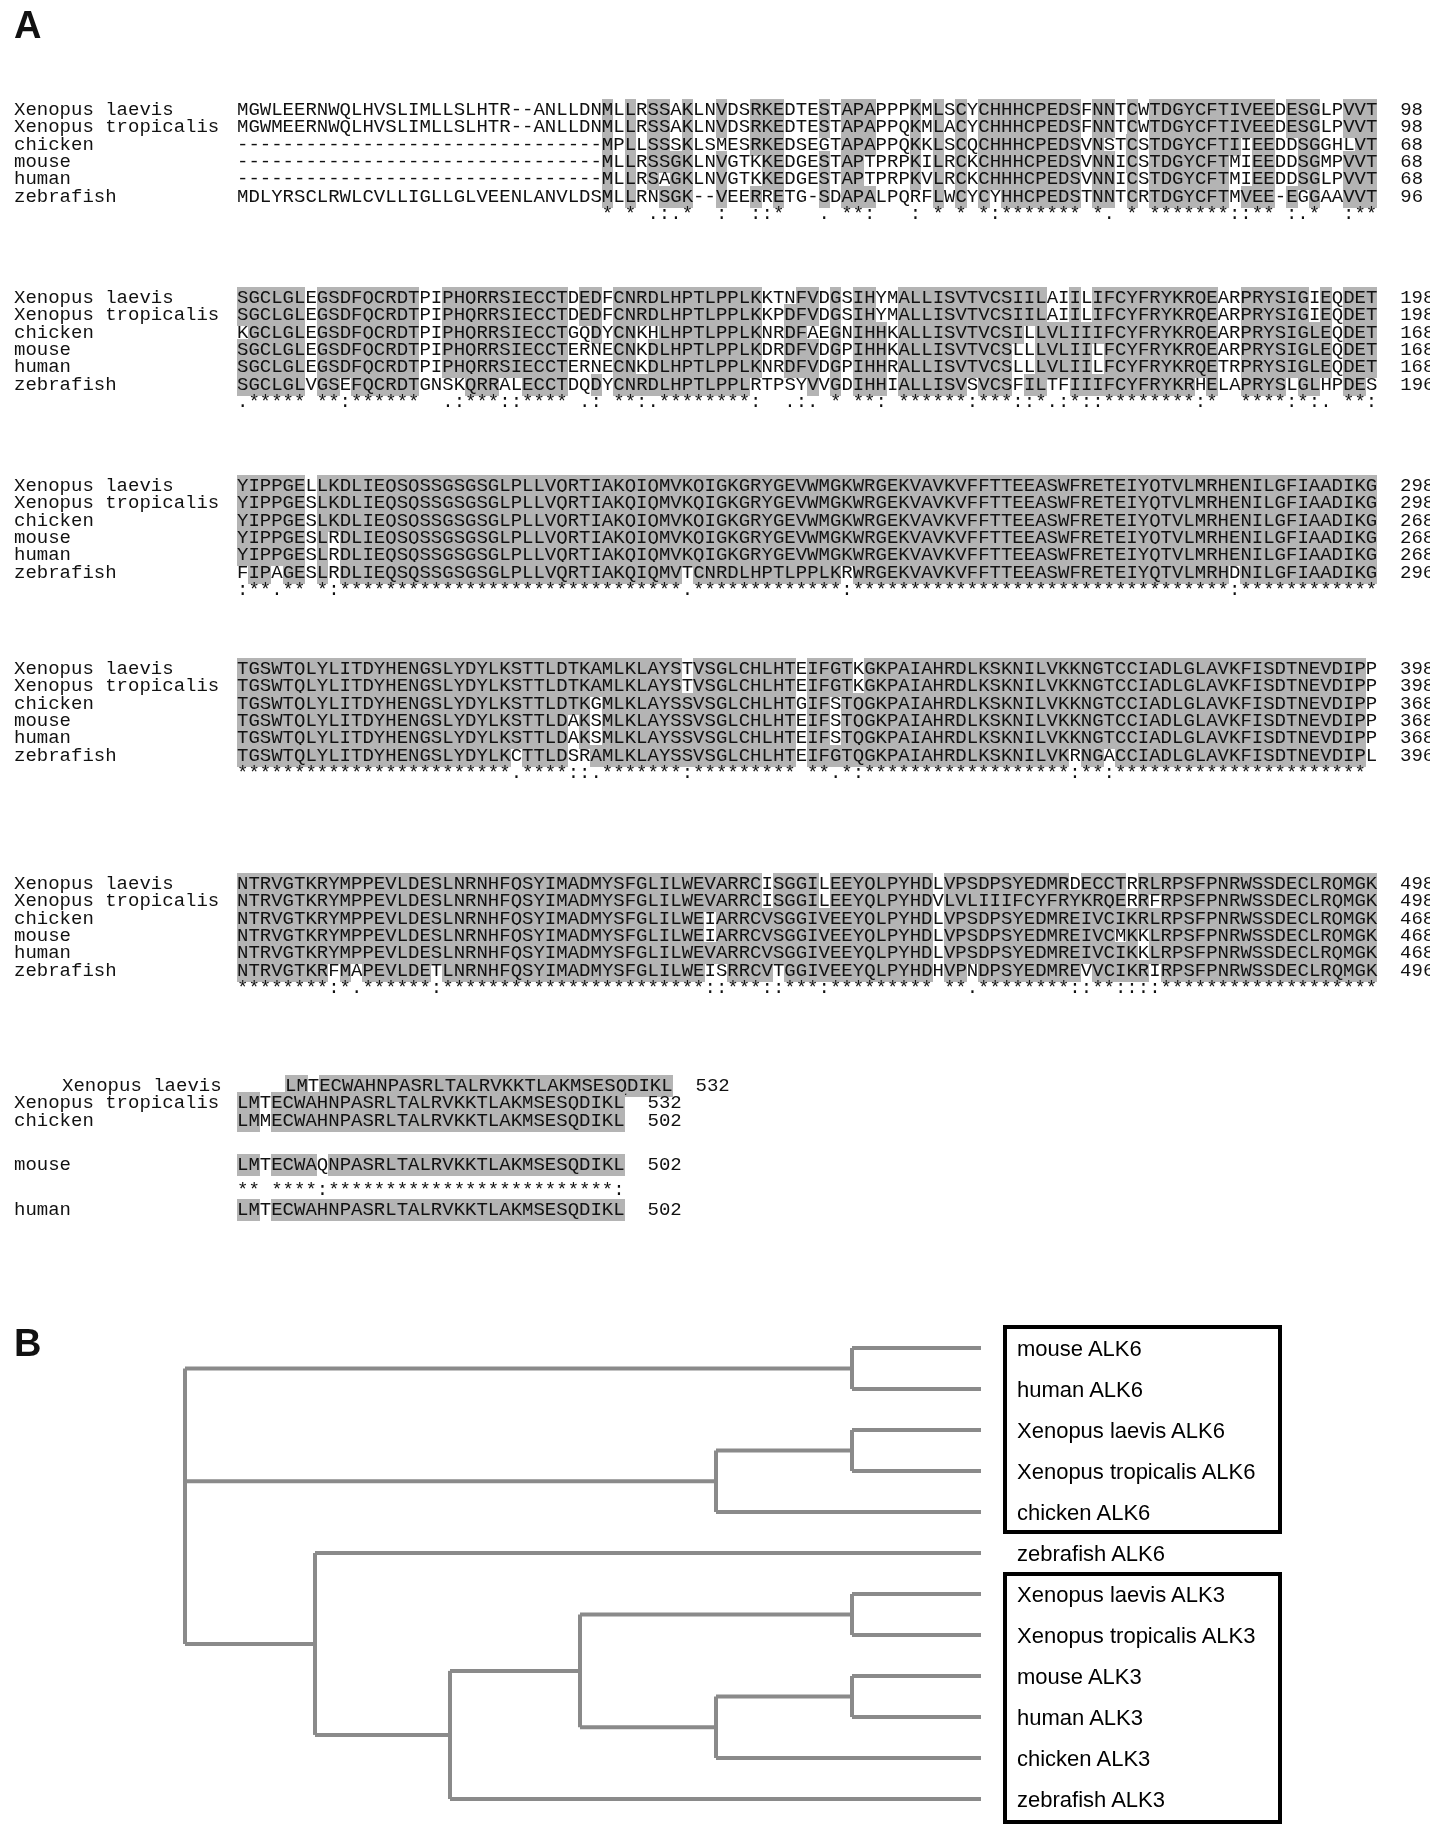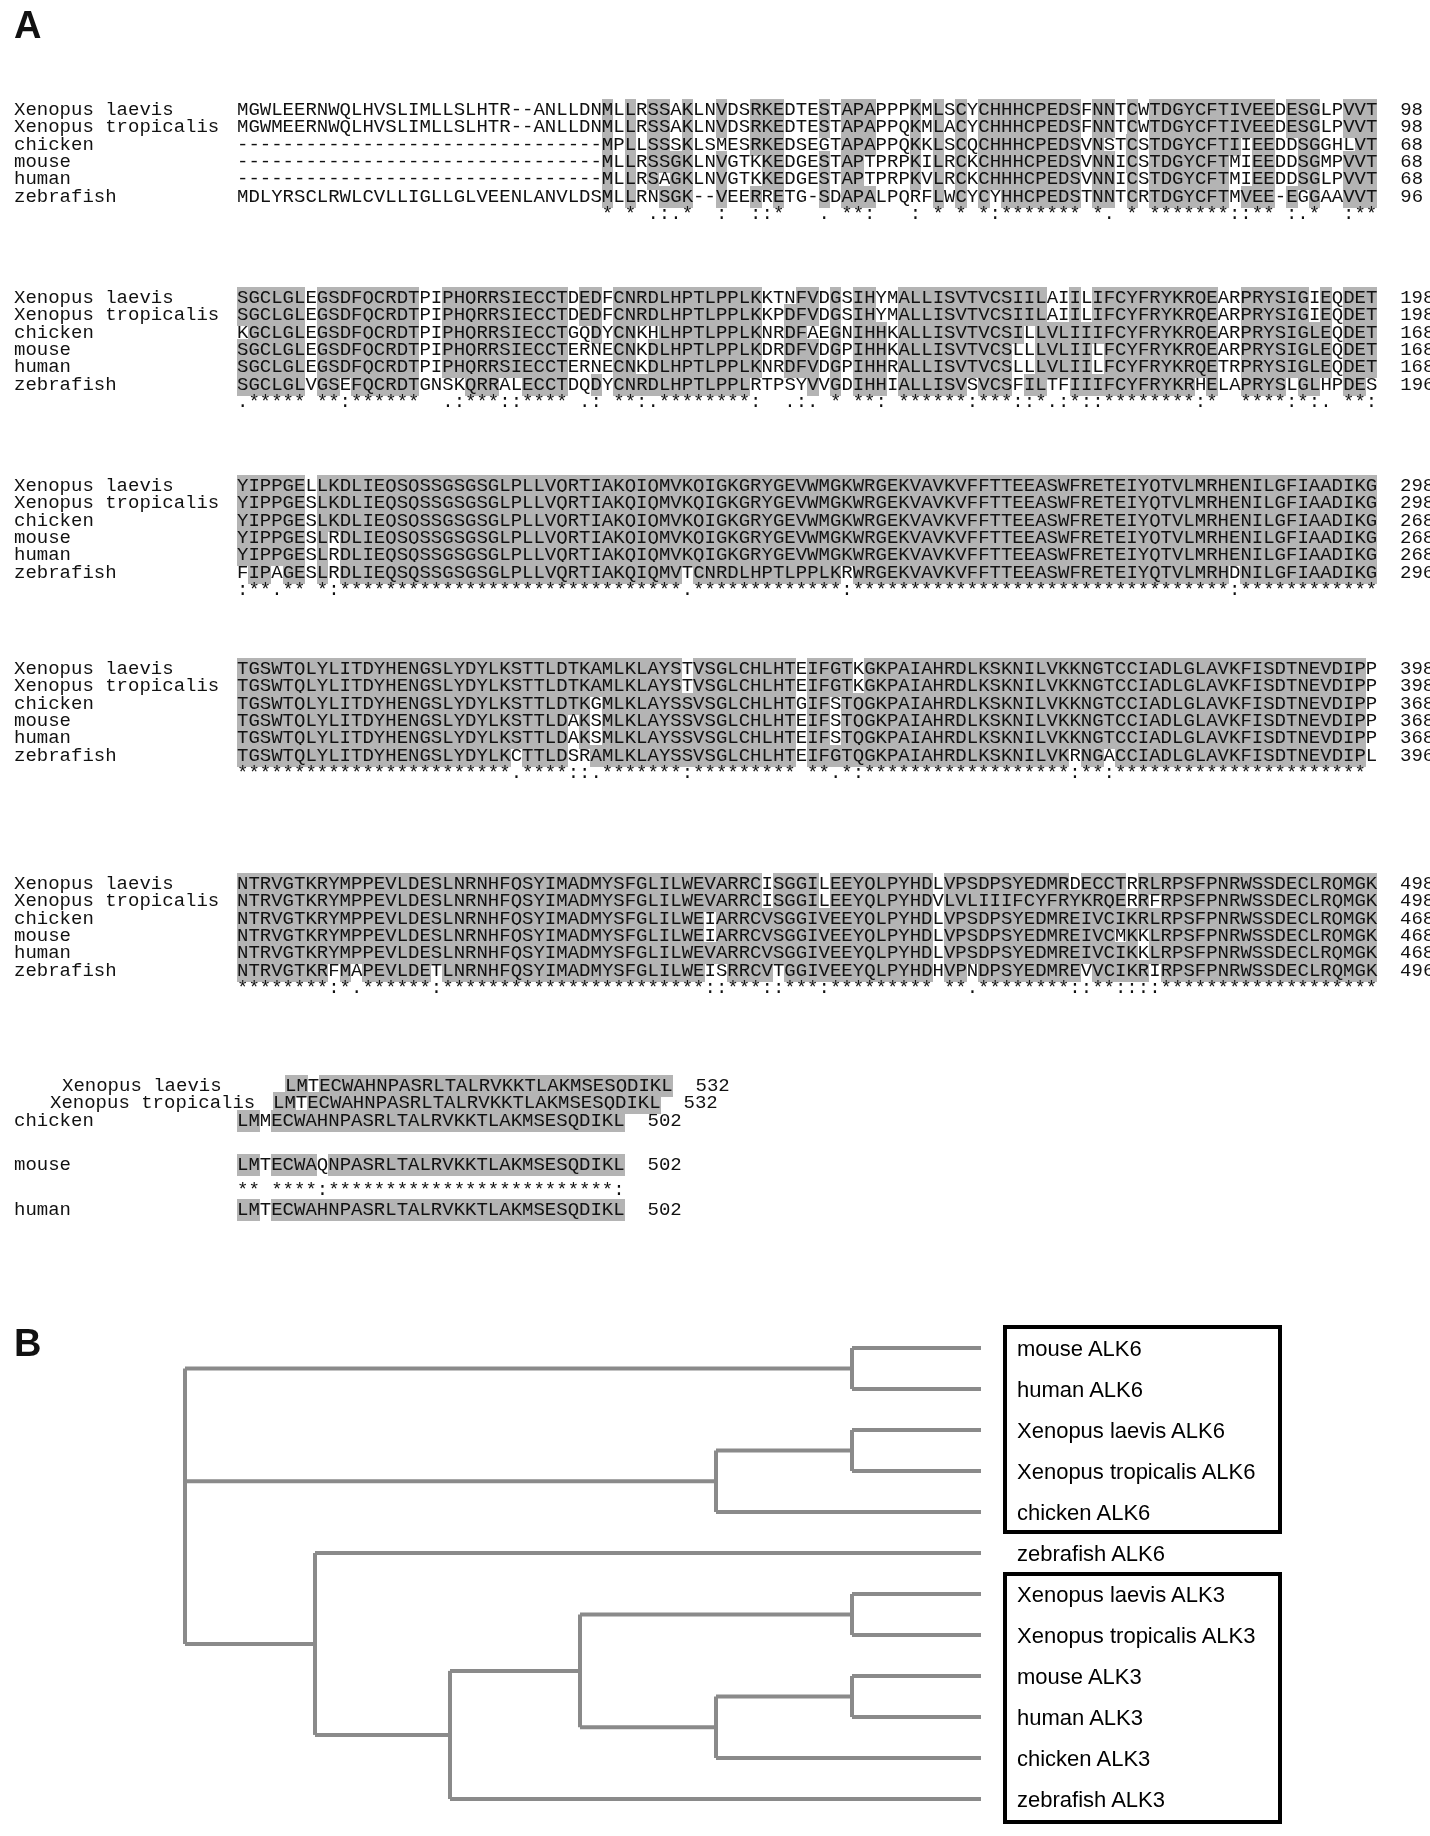--- a/index.html
+++ b/index.html
@@ -52,21 +52,21 @@
     <div class="aline" style="top: 747.5px;"><span class="nm">zebrafish</span><span><span class="sh">TGSWTQLYLITDYHENGSLYDYLK</span>C<span class="sh">TTLD</span>SR<span class="sh">AMLKLAYSSVSGLCHLHT</span>E<span class="sh">IFGTQGKPAIAHRDLKSKNILVK</span>R<span class="sh">NG</span>A<span class="sh">CCIADLGLAVKFISDTNEVDIP</span>L<span>  396</span></span></div>
     <div class="aline" style="top: 764.8px;"><span class="nm"></span><span>************************.****::.*******:********* **.*:******************:**:********************** </span></div>
     <div class="aline" style="top: 876px;"><span class="nm">Xenopus laevis</span><span><span class="sh">NTRVGTKRYMPPEVLDESLNRNHFQSYIMADMYSFGLILWEVARRC</span>I<span class="sh">SGGI</span>L<span class="sh">EEYQLPYHD</span>L<span class="sh">VPSDPSYEDMR</span>D<span class="sh">ECCT</span>R<span class="sh">RLRPSFPNRWSSDECLRQMGK</span><span>  498</span></span></div>
     <div class="aline" style="top: 893.3px;"><span class="nm">Xenopus tropicalis</span><span><span class="sh">NTRVGTKRYMPPEVLDESLNRNHFQSYIMADMYSFGLILWEVARRC</span>I<span class="sh">SGGI</span>L<span class="sh">EEYQLPYHD</span>V<span class="sh">LVLIIIFCYFRYKRQE</span>R<span class="sh">R</span>F<span class="sh">RPSFPNRWSSDECLRQMGK</span><span>  498</span></span></div>
     <div class="aline" style="top: 910.6px;"><span class="nm">chicken</span><span><span class="sh">NTRVGTKRYMPPEVLDESLNRNHFQSYIMADMYSFGLILWE</span>I<span class="sh">ARRCVSGGIVEEYQLPYHD</span>L<span class="sh">VPSDPSYEDMREIVCIKRLRPSFPNRWSSDECLRQMGK</span><span>  468</span></span></div>
     <div class="aline" style="top: 927.9px;"><span class="nm">mouse</span><span><span class="sh">NTRVGTKRYMPPEVLDESLNRNHFQSYIMADMYSFGLILWE</span>I<span class="sh">ARRCVSGGIVEEYQLPYHD</span>L<span class="sh">VPSDPSYEDMREIVC</span>M<span class="sh">K</span>K<span class="sh">LRPSFPNRWSSDECLRQMGK</span><span>  468</span></span></div>
     <div class="aline" style="top: 945.2px;"><span class="nm">human</span><span><span class="sh">NTRVGTKRYMPPEVLDESLNRNHFQSYIMADMYSFGLILWEVARRCVSGGIVEEYQLPYHD</span>L<span class="sh">VPSDPSYEDMREIVCIK</span>K<span class="sh">LRPSFPNRWSSDECLRQMGK</span><span>  468</span></span></div>
     <div class="aline" style="top: 962.5px;"><span class="nm">zebrafish</span><span><span class="sh">NTRVGTKR</span>F<span class="sh">M</span>A<span class="sh">PEVLDE</span>T<span class="sh">LNRNHFQSYIMADMYSFGLILWE</span>IS<span class="sh">RRCV</span>T<span class="sh">GGIVEEYQLPYHD</span>H<span class="sh">VP</span>N<span class="sh">DPSYEDMRE</span>V<span class="sh">VCIKR</span>I<span class="sh">RPSFPNRWSSDECLRQMGK</span><span>  496</span></span></div>
     <div class="aline" style="top: 979.8px;"><span class="nm"></span><span>********:*.******:***********************::***::***:********* **.********::**::::*******************</span></div>
     <div class="aline" style="top: 1078px; margin-left: 48px;"><span class="nm">Xenopus laevis</span><span><span class="sh">LM</span>T<span class="sh">ECWAHNPASRLTALRVKKTLAKMSESQDIKL</span><span>  532</span></span></div>
-    <div class="aline" style="top: 1095.3px; padding-left: 36px;"><span class="nm">Xenopus tropicalis</span><span><span class="sh">LM</span>T<span class="sh">ECWAHNPASRLTALRVKKTLAKMSESQDIKL</span><span>  532</span></span></div>
+    <div class="aline" style="top: 1095.3px;"><span class="nm">Xenopus tropicalis</span><span><span class="sh">LM</span>T<span class="sh">ECWAHNPASRLTALRVKKTLAKMSESQDIKL</span><span>  532</span></span></div>
     <div class="aline" style="top: 1112.6px;"><span class="nm">chicken</span><span><span class="sh">LM</span>M<span class="sh">ECWAHNPASRLTALRVKKTLAKMSESQDIKL</span><span>  502</span></span></div>
     <div class="aline" style="top: 1157px;"><span class="nm">mouse</span><span><span class="sh">LM</span>T<span class="sh">ECWA</span>Q<span class="sh">NPASRLTALRVKKTLAKMSESQDIKL</span><span>  502</span></span></div>
     <div class="aline" style="top: 1202px;"><span class="nm">human</span><span><span class="sh">LM</span>T<span class="sh">ECWAHNPASRLTALRVKKTLAKMSESQDIKL</span><span>  502</span></span></div>
     <div class="aline" style="top: 1181.8px;"><span class="nm"></span><span>** ****:*************************:</span></div>
   </div>
 
 <div class="panel-letter" id="panel-b-letter">B</div>
 
 <svg id="tree-svg" width="1430" height="1836" viewBox="0 0 1430 1836">
     <line x1="185" y1="1368.5" x2="185" y2="1643.96875" stroke="#8a8a8a" stroke-width="4"></line>

